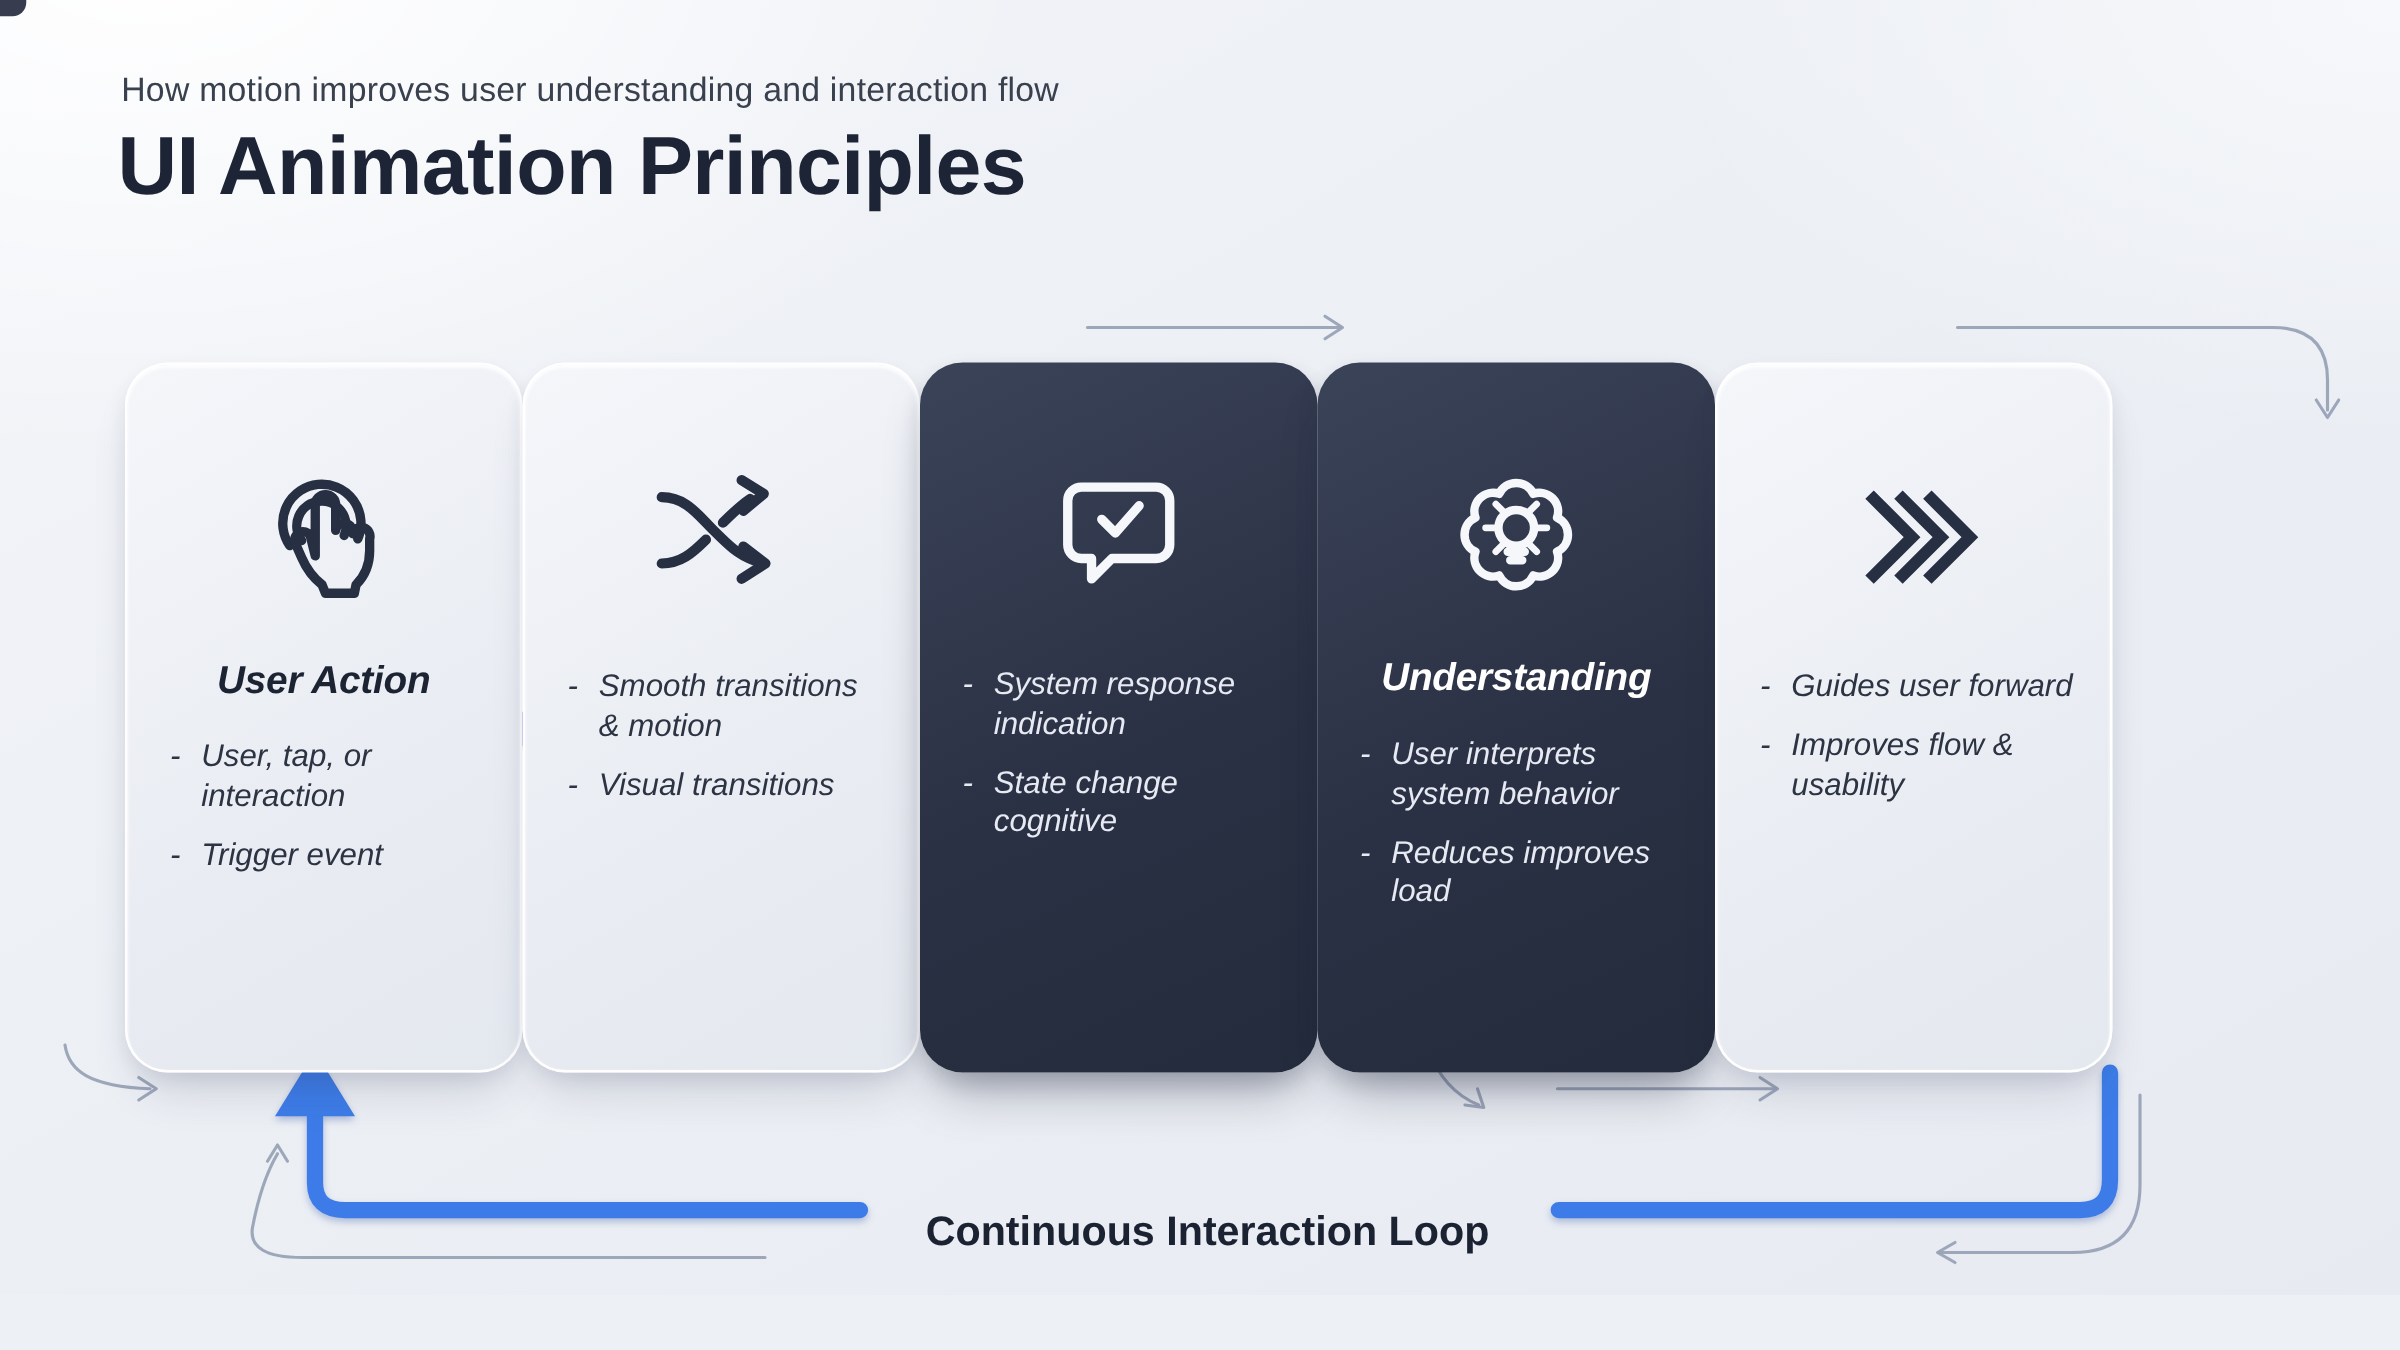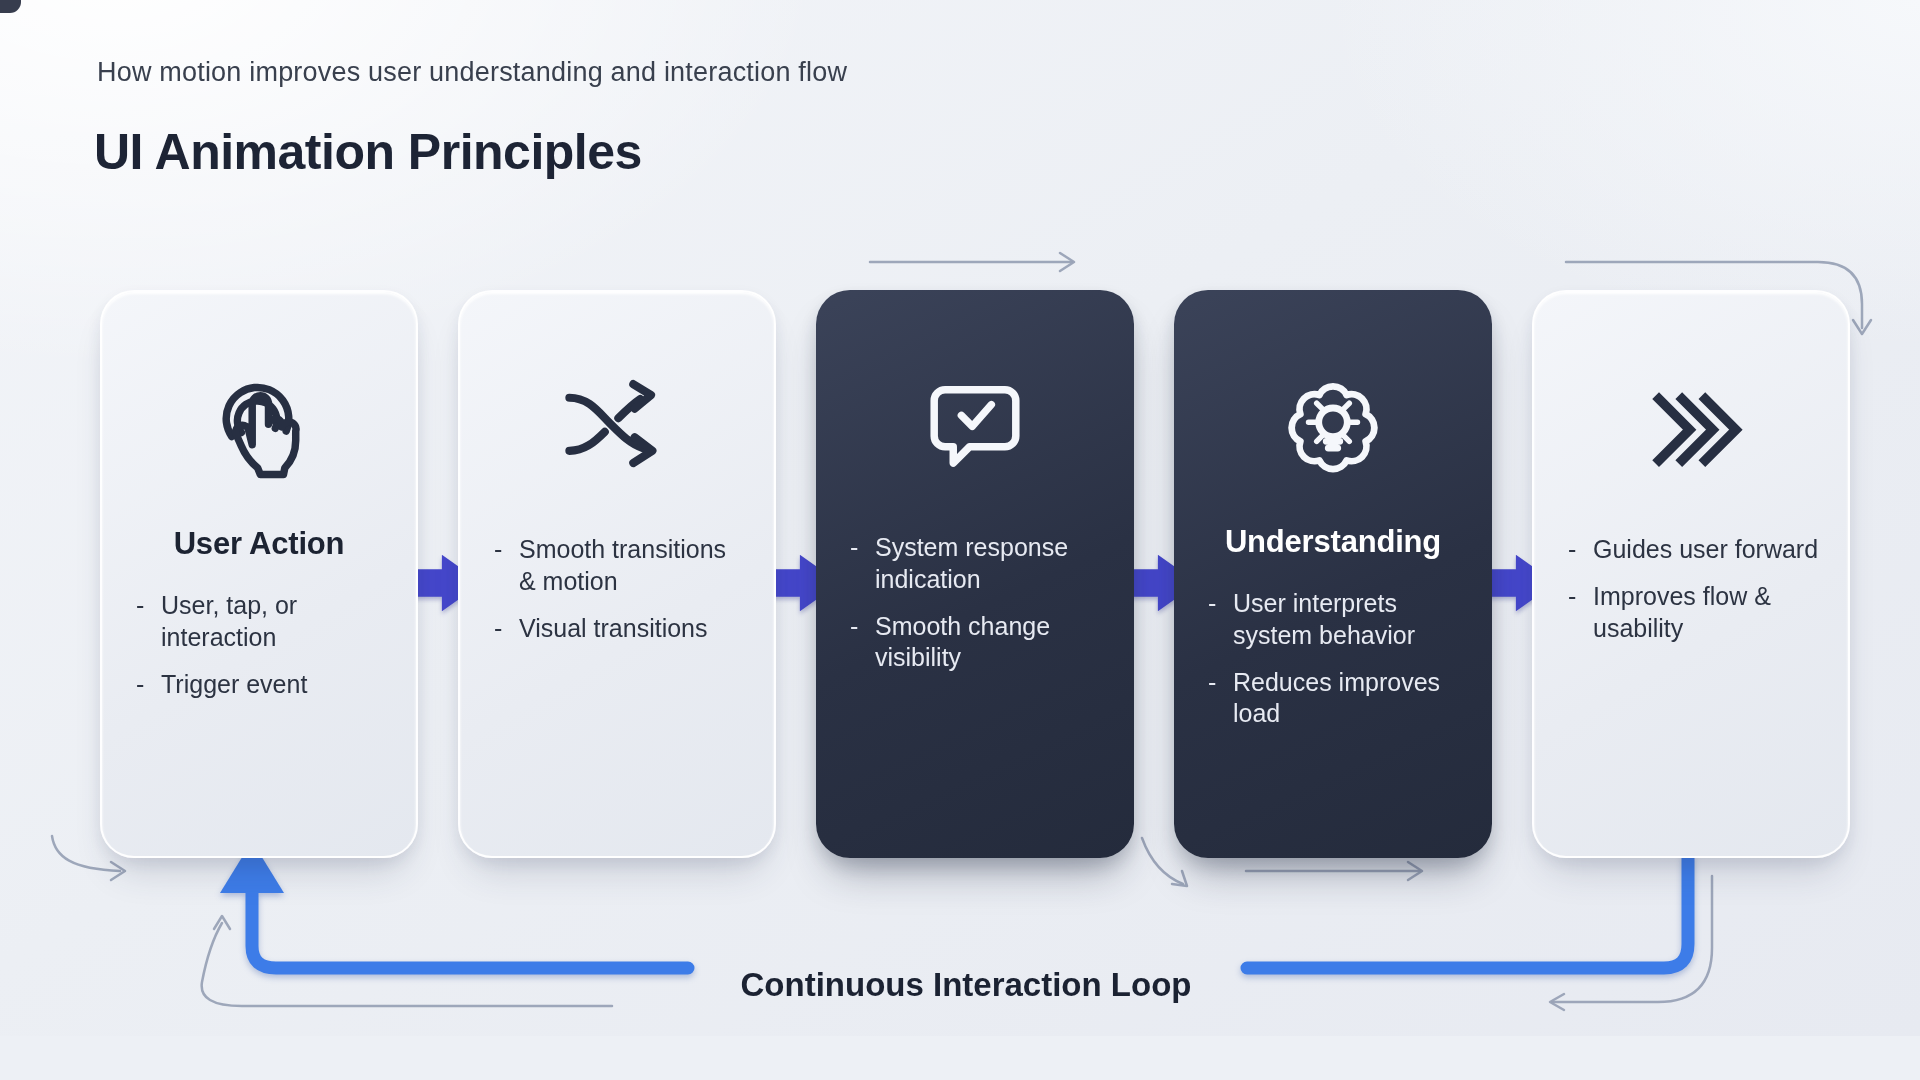--- a/index.html
+++ b/index.html
@@ -18,33 +18,33 @@
   .corner-mark{
     position:absolute;left:0;top:0;width:21px;height:13px;
     background:#262d3f;border-radius:0 0 11px 0;opacity:.92;
   }
   .kicker{
     position:absolute;left:97px;top:57px;
     font-size:27px;color:#39404e;letter-spacing:.2px;
   }
   .page-title{
     position:absolute;left:94px;top:94px;
-    font-size:50px;font-weight:800;color:#1d2435;letter-spacing:-.5px;margin-top:29px;
+    font-size:66px;font-weight:800;color:#1d2435;letter-spacing:-.5px;
   }
   .decor, .loop-svg{position:absolute;left:0;top:0;width:1920px;height:1080px;pointer-events:none;}
   .decor path{stroke:#99a2b6;stroke-width:2.5;fill:none;stroke-linecap:round;stroke-linejoin:round;opacity:.95;}
   .loop-svg{filter:drop-shadow(0 3px 3px rgba(30,70,160,.30));}
   .loop-svg path{stroke:#3d7ce8;stroke-width:13;fill:none;stroke-linecap:round;}
   .loop-svg polygon{fill:#3d7ce8;}
   .loop-label{
     position:absolute;left:966px;top:968px;transform:translate(-50%,-50%);
     font-size:33px;font-weight:700;color:#1b2232;white-space:nowrap;margin-top:17px;
   }
   .cards{
-    position:absolute;left:100px;top:290px;display:flex;gap:40px;
+    position:absolute;left:100px;top:290px;display:flex;font-style:italic;
   }
   .card{
     width:318px;height:568px;border-radius:34px;box-sizing:border-box;
     padding:56px 26px 0 26px;position:relative;
   }
   .card.light{
     background:linear-gradient(150deg,#f4f6fa 0%,#e9ecf2 60%,#e4e8ef 100%);
     border:2.5px solid rgba(255,255,255,.95);
     box-shadow:0 24px 38px -14px rgba(44,56,86,.20), 0 6px 14px rgba(44,56,86,.08), inset 0 2px 3px #ffffff;
   }
@@ -188,21 +188,21 @@
           </g>
         </svg>
       </div>
       <ul class="bullets">
         <li>
             <span class="dash">-</span>
             <span>System response indication</span>
           </li>
         <li>
             <span class="dash">-</span>
-            <span>Smooth change visibility</span>
+            <span>State change cognitive</span>
           </li>
       </ul>
     </div>
 
     <div class="card dark">
       <div class="icon-wrap">
         <svg viewBox="0 0 100 100" fill="none">
           <g class="icon-stroke" stroke-width="5" stroke-linecap="round" stroke-linejoin="round">
             <path d="M40 28 A11 11 0 0 1 60 28 A11 11 0 0 1 74 42 A11 11 0 0 1 74 62 A11 11 0 0 1 60 76 A11 11 0 0 1 40 76 A11 11 0 0 1 26 62 A11 11 0 0 1 26 42 A11 11 0 0 1 40 28 Z"></path>
             <circle cx="50" cy="48" r="10.5"></circle>

